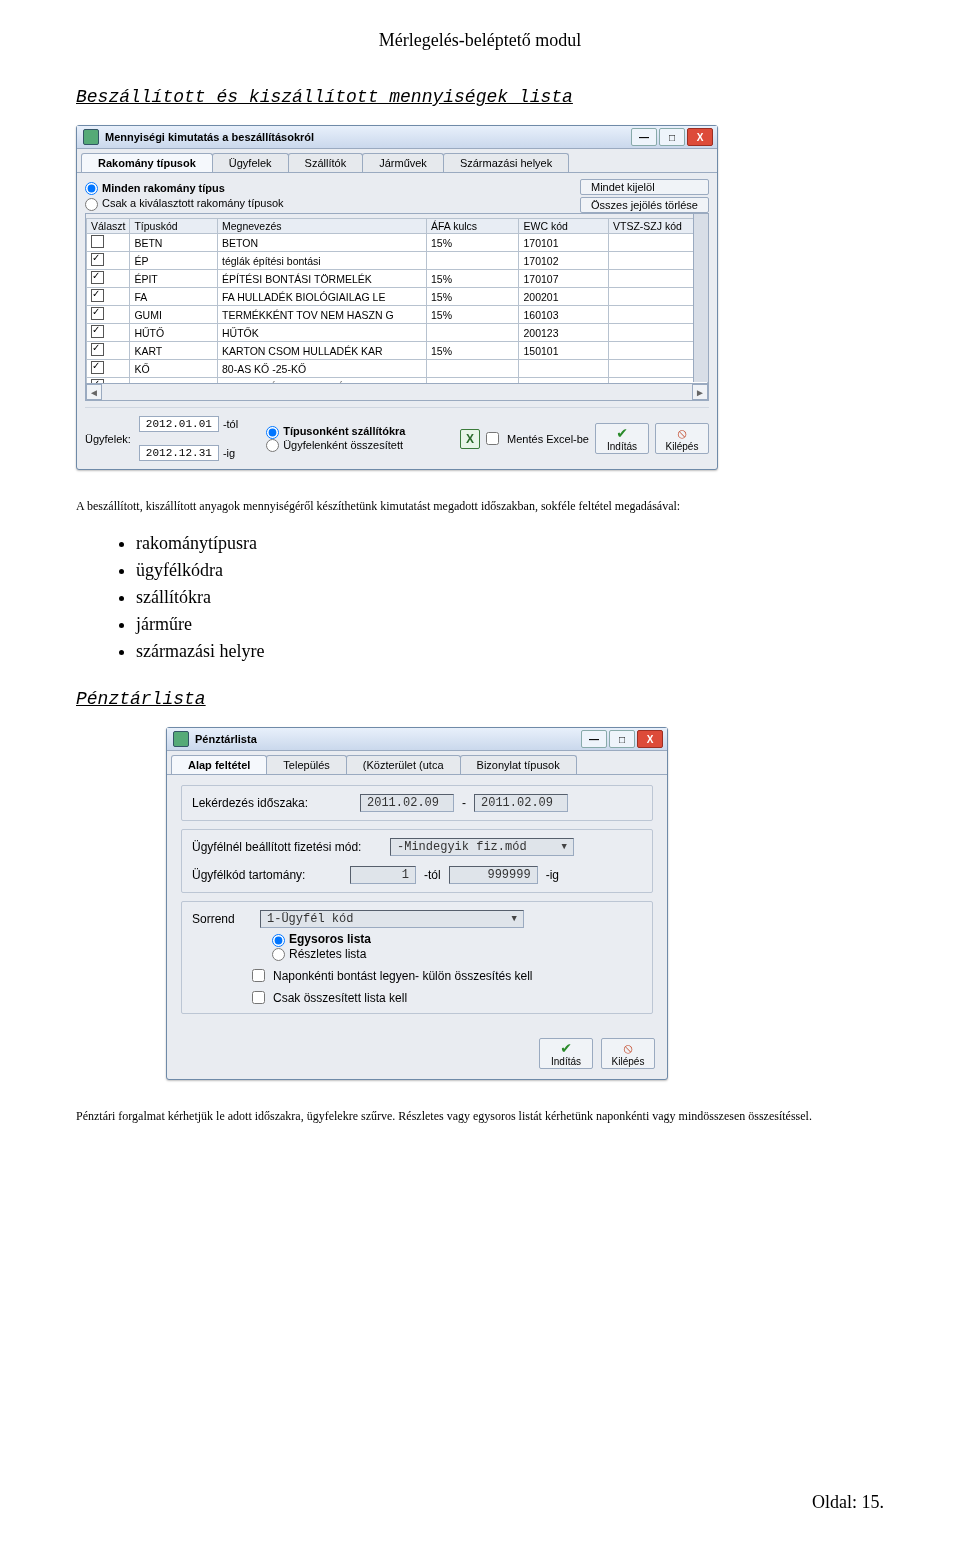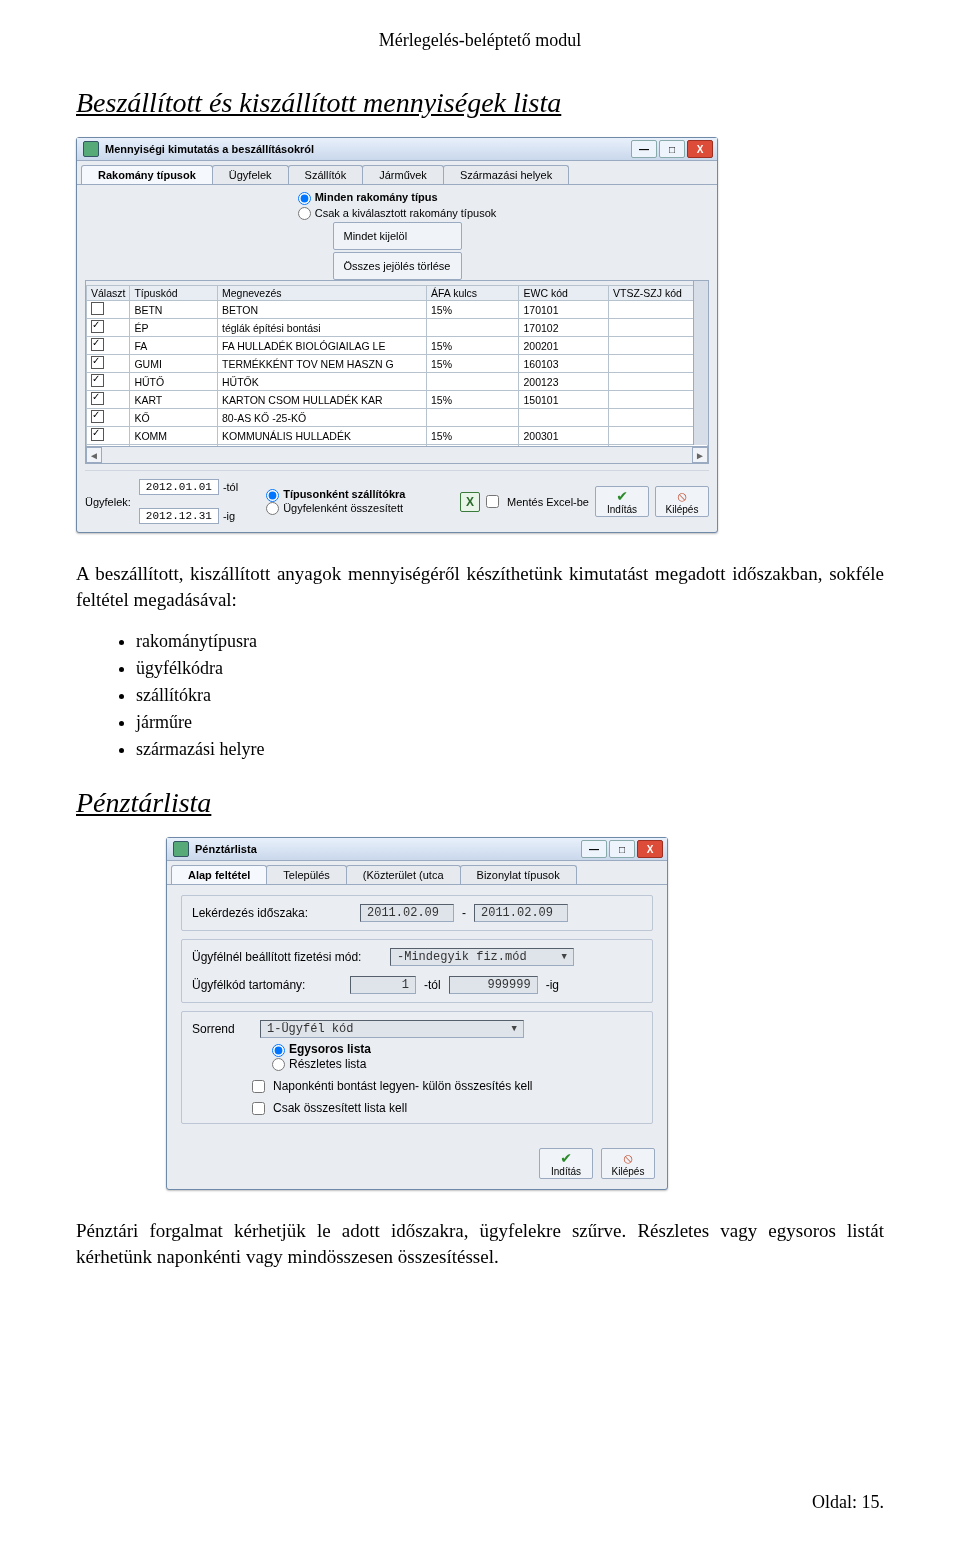--- a/index.html
+++ b/index.html
@@ -18,27 +18,28 @@
     padding: 30px 76px 40px 76px;
   }
   .page-header {
     text-align: center;
     font-size: 18px;
     margin-bottom: 36px;
   }
   .section-title {
     font-style: italic;
     text-decoration: underline;
-    font-size: 28px;
+    font-size: 18px;
     margin: 8px 0 18px 0;
+    font-family: Liberation Mono, monospace;
   }
   .body-text {
     text-align: justify;
     margin: 16px 0;
-    font-size: 19px;
+    font-size: 12px;
     line-height: 1.35;
   }
   ul.bullets {
     margin: 4px 0 24px 40px;
     padding: 0;
     font-size: 18px;
     line-height: 1.5;
   }
   ul.bullets li {
     list-style: disc;
@@ -111,34 +112,33 @@
   .tab.active {
     background: #f5f8fc;
     font-weight: bold;
   }
 
   
   .w1-body { padding: 6px 8px 8px 8px; }
   .opt-row {
     display: flex;
     justify-content: space-between;
-    align-items: center;
-    flex-direction: column;
+    align-items: flex-end;
   }
   .opt-left { font-size: 11px; }
   .opt-left label { display: block; margin-bottom: 2px; }
   .opt-right {
     display: flex;
     flex-direction: column;
     gap: 2px;
   }
   .linkbtn {
     border: 1px solid #9aaac0;
     background: #f0f3f7;
-    padding: 7px 10px;
+    padding: 1px 10px;
     border-radius: 2px;
     font-size: 11px;
   }
 
   table.grid {
     width: 100%;
     border-collapse: collapse;
     font-size: 10.5px;
     margin-top: 4px;
     background:#fff;
@@ -294,20 +294,28 @@
                 <td>15%</td>
                 <td>170101</td>
                 <td></td>
               </tr>
               <tr>
                 <td class="chk"><span class="chkbox on"></span></td>
                 <td>ÉP</td>
                 <td>téglák építési bontási</td>
                 <td></td>
                 <td>170102</td>
+                <td></td>
+              </tr>
+              <tr>
+                <td class="chk"><span class="chkbox on"></span></td>
+                <td>ÉPIT</td>
+                <td>ÉPÍTÉSI BONTÁSI TÖRMELÉK</td>
+                <td>15%</td>
+                <td>170107</td>
                 <td></td>
               </tr>
               <tr>
                 <td class="chk"><span class="chkbox on"></span></td>
                 <td>FA</td>
                 <td>FA HULLADÉK  BIOLÓGIAILAG LE</td>
                 <td>15%</td>
                 <td>200201</td>
                 <td></td>
               </tr>

